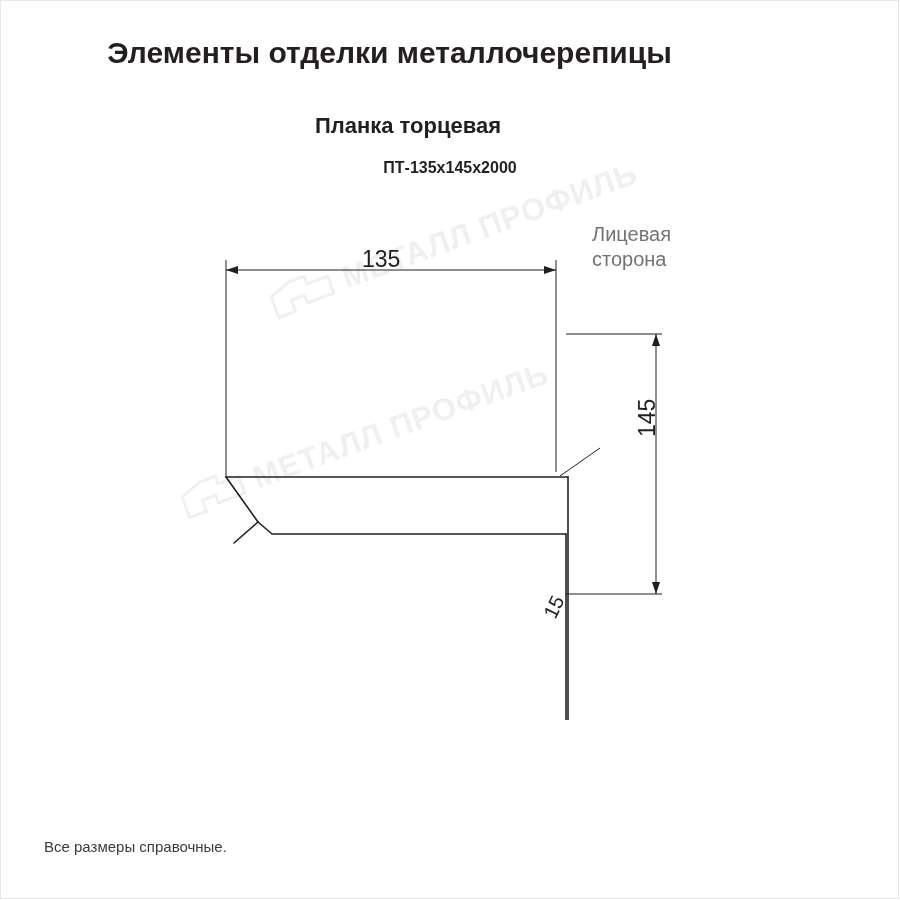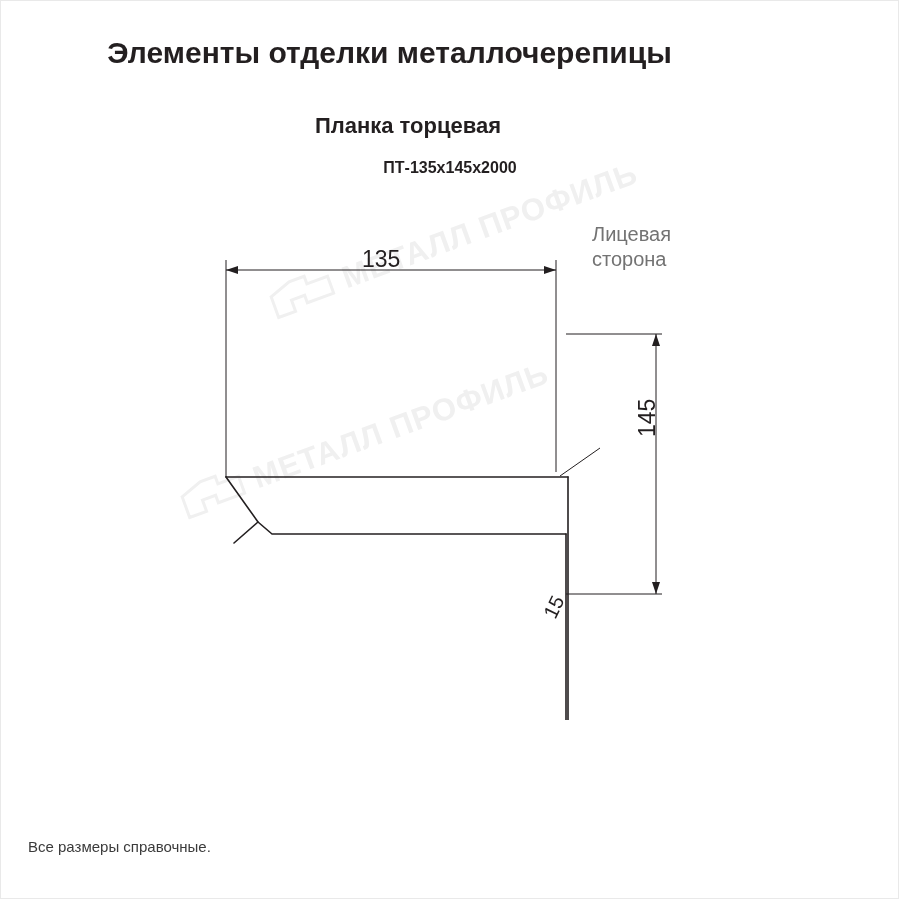--- a/index.html
+++ b/index.html
@@ -85,21 +85,21 @@
   }
   .wm svg { display: block; }
   #wm1 { left: 272px; top: 85px; }
   #wm2 { left: 183px; top: 285px; }
   .note {
     position: absolute;
     left: 28px;
     font-size: 15px;
     color: #3b3b3b;
   }
-  #note-1 { top: 838px; }
+  #note-1 { top: 838px; margin-left: 16px; }
   #note-2 { top: 861px; }
   .dim-label {
     position: absolute;
     font-size: 23px;
     color: #231f20;
     white-space: nowrap;
   }
   #label-135 { left: 362px; top: 246px; }
   #label-145 {
     left: 634px; top: 437px;

